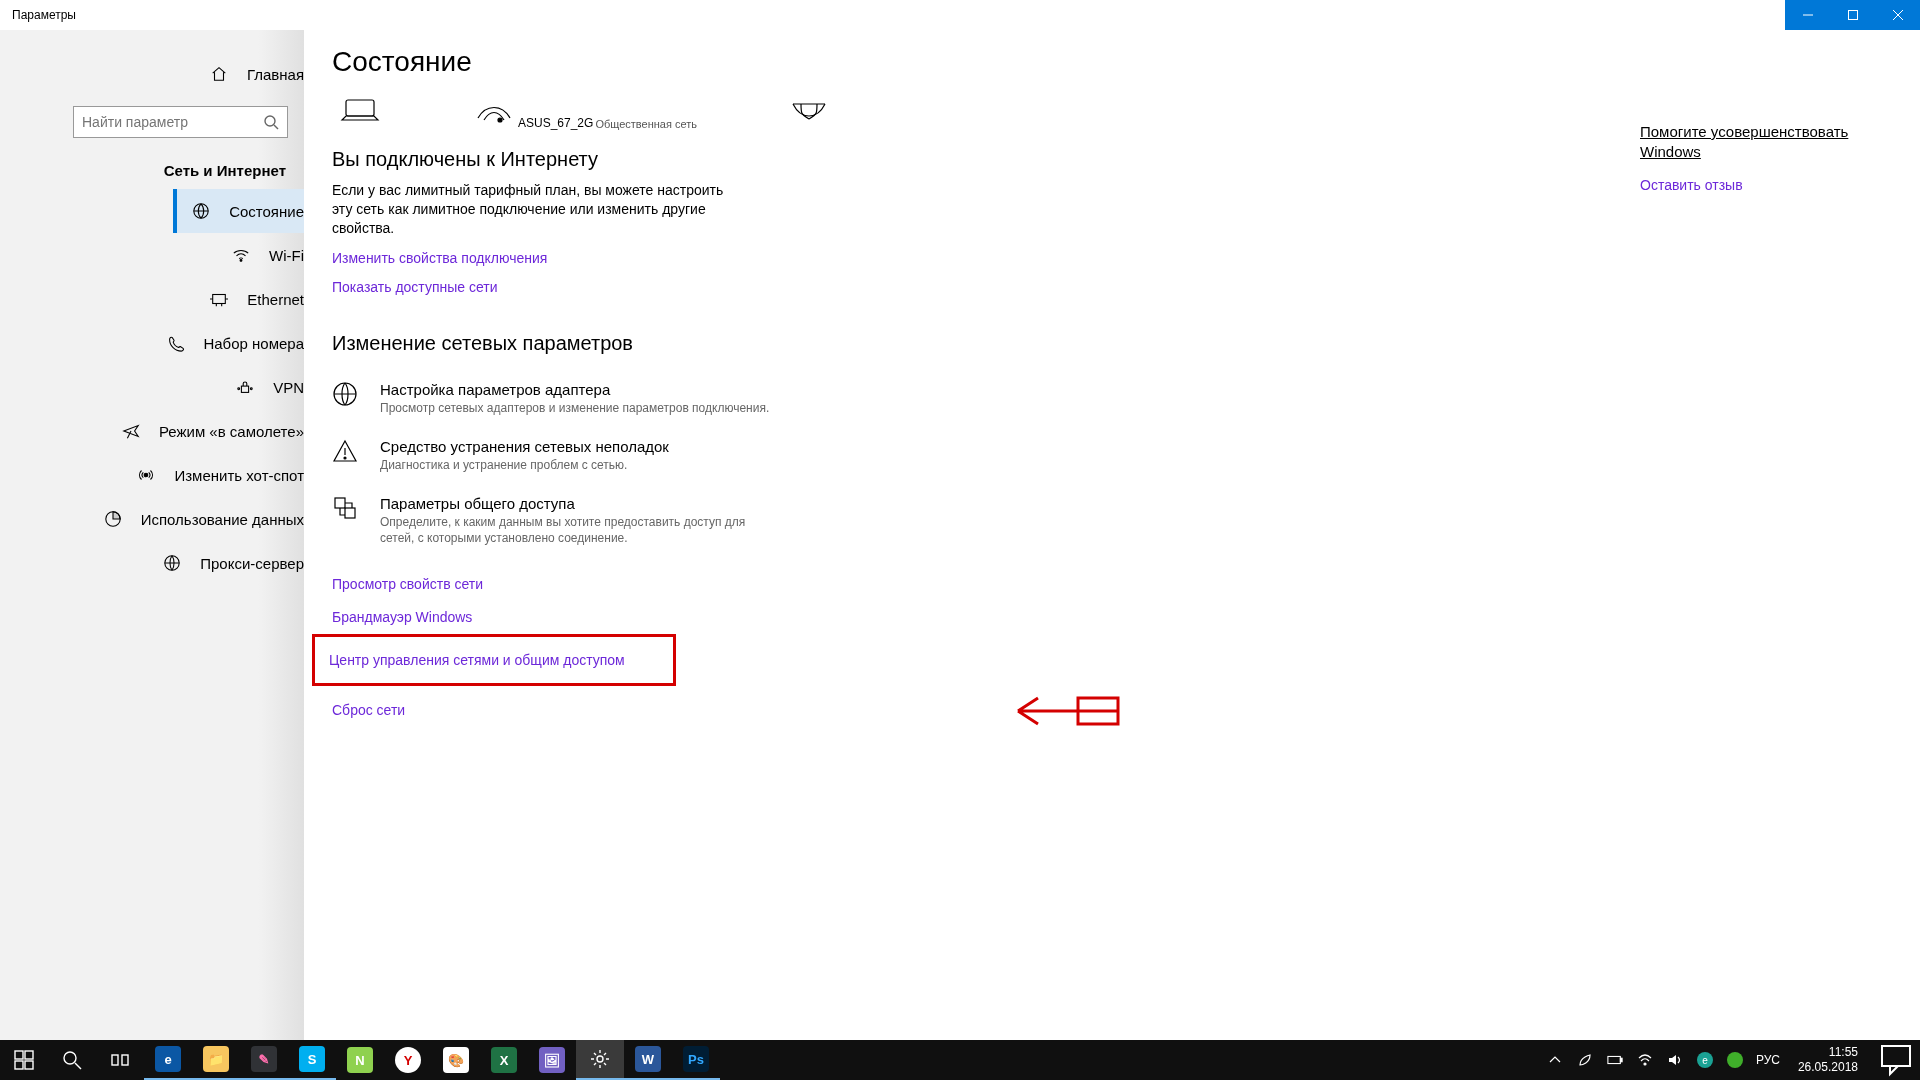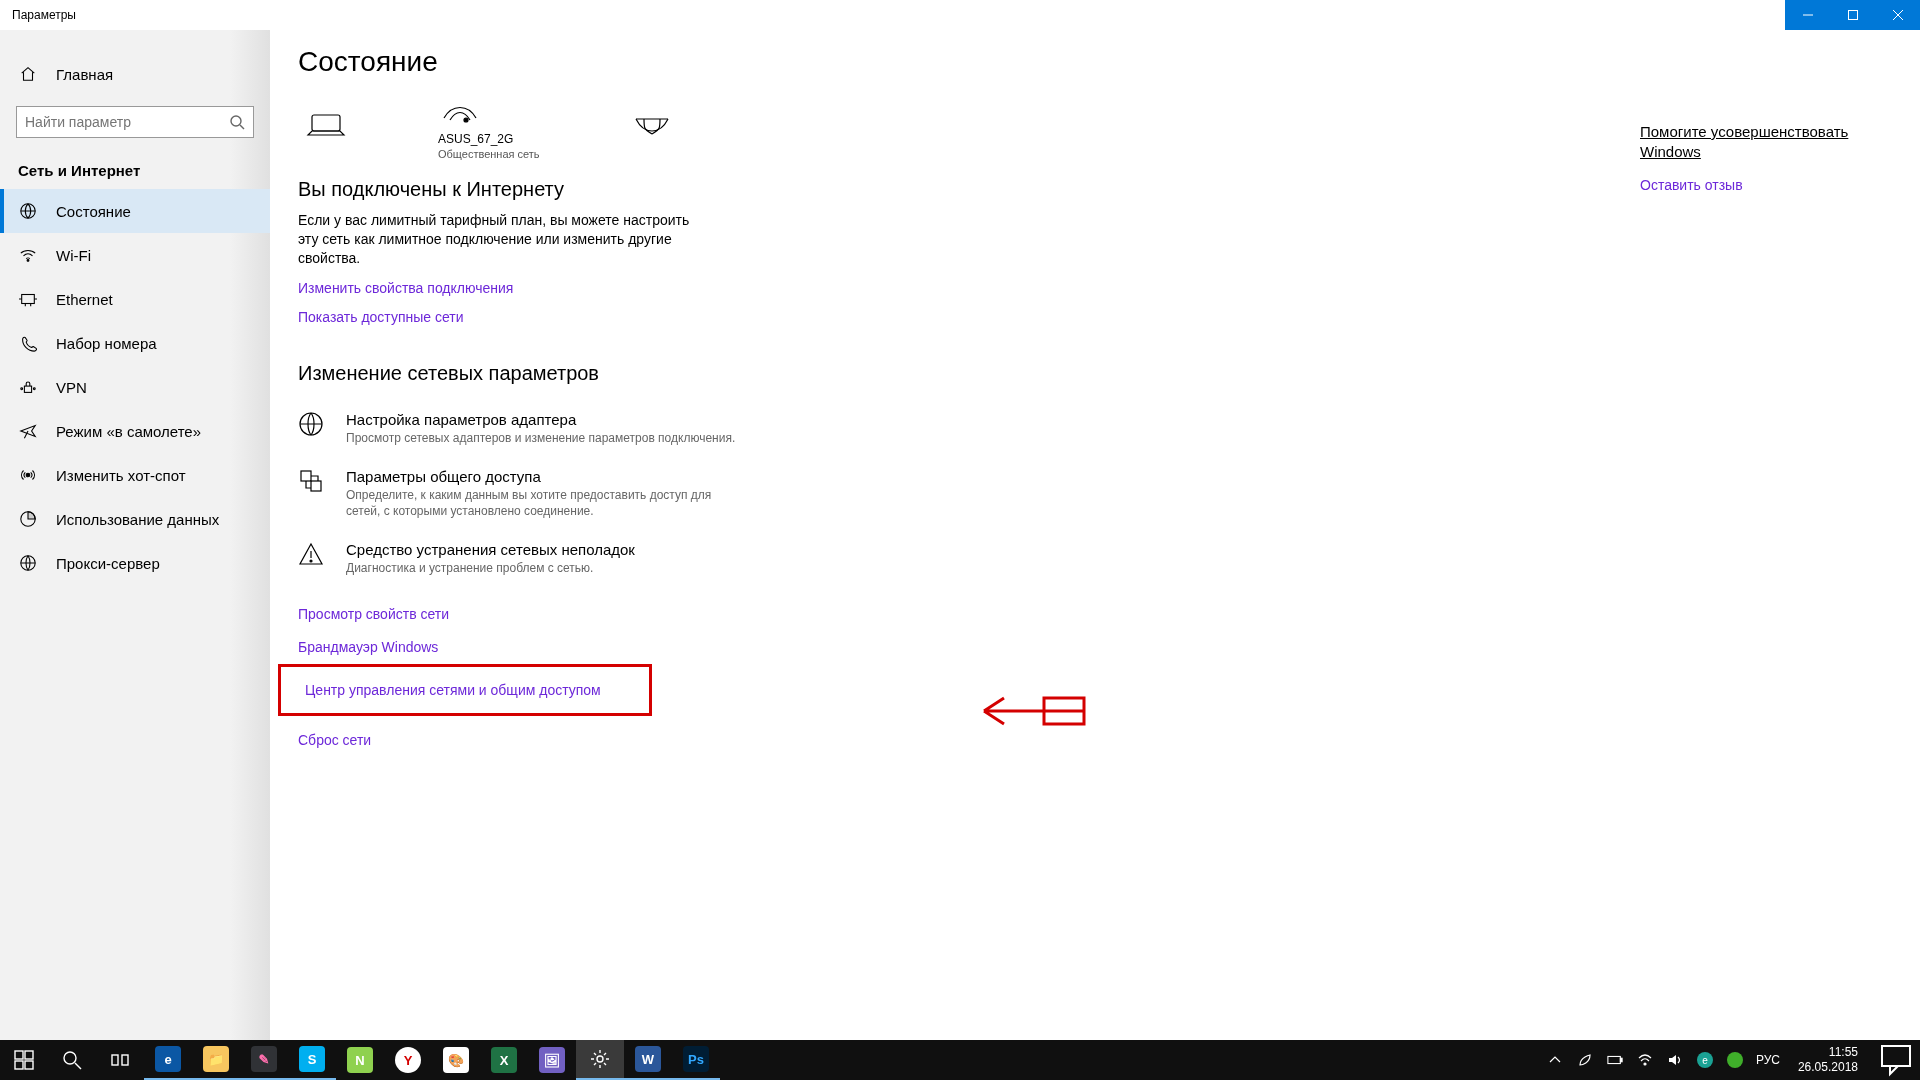--- a/index.html
+++ b/index.html
@@ -8,58 +8,58 @@
 
   
   .titlebar { height: 30px; display: flex; align-items: stretch; background: #fff; }
   .titlebar-title { padding-left: 12px; font-size: 12px; line-height: 30px; color: #000; }
   .titlebar-spacer { flex: 1; }
   .titlebar-btn { width: 45px; display: flex; align-items: center; justify-content: center; background: #0078d7; color: #fff; }
   .titlebar-btn svg { width: 10px; height: 10px; stroke: #fff; stroke-width: 1; fill: none; }
 
   
   .app { flex: 1; display: flex; min-height: 0; }
-  .sidebar { width: 270px; background: linear-gradient(90deg,#f2f2f2 0%,#f2f2f2 85%,#e0e0e0 100%); display: flex; flex-direction: column; padding-top: 22px; }
+  .sidebar { width: 304px; background: linear-gradient(90deg,#f2f2f2 0%,#f2f2f2 85%,#e0e0e0 100%); display: flex; flex-direction: column; padding-top: 22px; align-items: flex-end; }
   .sidebar .row { display: flex; align-items: center; height: 44px; padding-left: 18px; gap: 18px; font-size: 15px; color: #000; }
   .sidebar .row.selected { background: #d9e8f5; position: relative; }
   .sidebar .row.selected::before { content: ""; position: absolute; left: 0; top: 0; bottom: 0; width: 4px; background: #0078d7; }
   .sidebar .icon { width: 20px; height: 20px; display: flex; align-items: center; justify-content: center; color: #000; }
   .sidebar .icon svg { width: 18px; height: 18px; stroke: #000; fill: none; stroke-width: 1.2; }
   .sidebar .category { padding: 14px 18px 10px; font-size: 15px; font-weight: 600; color: #000; }
 
   .searchbox { margin: 10px 16px 10px 16px; height: 32px; border: 1px solid #999; background: #fff; display: flex; align-items: center; padding: 0 8px; }
   .searchbox input { flex: 1; border: none; outline: none; font-size: 14px; background: transparent; }
   .searchbox .sicon { width: 16px; height: 16px; }
   .searchbox .sicon svg { width: 16px; height: 16px; stroke: #666; fill: none; stroke-width: 1.4; }
 
   .content { flex: 1; background: #fff; padding: 16px 28px 0 28px; position: relative; overflow: hidden; }
   .content h1 { font-size: 28px; font-weight: 400; margin-bottom: 20px; }
   .content-inner { max-width: 770px; }
 
   .netdiagram { display: flex; align-items: center; gap: 90px; margin-bottom: 18px; margin-left: 6px; }
-  .netdiagram .dev { display: flex; flex-direction: column; align-items: flex-start; gap: 2px; }
+  .netdiagram .dev { display: flex; flex-direction: row; align-items: flex-end; gap: 2px; }
   .netdiagram .dev .dicon svg { width: 44px; height: 28px; stroke: #000; fill: none; stroke-width: 1.2; }
   .netdiagram .ssid { font-size: 12px; }
   .netdiagram .nettype { font-size: 11px; color: #555; }
 
   .content h2 { font-size: 20px; font-weight: 400; margin-top: 4px; margin-bottom: 10px; }
   .content p.body { font-size: 14px; max-width: 395px; line-height: 1.35; }
   a.link { color: #6d28d9; text-decoration: none; font-size: 14px; display: inline-block; margin-top: 12px; }
 
   .subhead { font-size: 20px; font-weight: 400; margin-top: 36px; margin-bottom: 18px; }
 
   .optrow { display: flex; gap: 18px; padding: 8px 0 14px; align-items: flex-start; max-width: 450px; }
   .optrow .oicon { width: 30px; flex-shrink: 0; }
   .optrow .oicon svg { width: 26px; height: 26px; stroke: #000; fill: none; stroke-width: 1.2; }
   .optrow .otext .otitle { font-size: 15px; }
   .optrow .otext .odesc { font-size: 12px; color: #666; margin-top: 2px; line-height: 1.35; }
 
   .linklist a.link { margin-top: 16px; }
 
-  .redbox { border: 3px solid #d40000; display: inline-block; padding: 14px 48px 14px 24px; margin-top: 8px; margin-left: -20px; text-align: center; }
+  .redbox { border: 3px solid #d40000; display: inline-block; padding: 14px 48px 14px 14px; margin-top: 8px; margin-left: -20px; text-align: center; }
   .redbox a.link { margin-top: 0; }
 
   .arrow { position: absolute; left: 684px; top: 656px; }
   .arrow svg { width: 140px; height: 50px; }
 
   .rightpane { position: absolute; right: 40px; top: 92px; width: 240px; text-decoration: underline; }
   .rightpane .rtitle { font-size: 15px; font-weight: 400; margin-bottom: 12px; line-height: 1.3; }
   .rightpane a.link { margin-top: 4px; }
 
   
@@ -258,45 +258,45 @@
         </span>
         <div class="otext">
           <div class="otitle">Настройка параметров адаптера</div>
           <div class="odesc">Просмотр сетевых адаптеров и изменение параметров подключения.</div>
         </div>
       </div>
 
       <div class="optrow">
         <span class="oicon">
           <svg viewBox="0 0 26 26">
+              <path d="M13 3 L24 23 H2 Z"></path>
+              <path d="M13 10 V17"></path>
+              <circle cx="13" cy="20" r="1" fill="#000"></circle>
+            </svg>
+        </span>
+        <div class="otext">
+          <div class="otitle">Средство устранения сетевых неполадок</div>
+          <div class="odesc">Диагностика и устранение проблем с сетью.</div>
+        </div>
+      </div>
+
+      <div class="optrow">
+        <span class="oicon">
+          <svg viewBox="0 0 26 26">
               <rect x="3" y="3" width="10" height="10"></rect>
               <rect x="13" y="13" width="10" height="10"></rect>
               <path d="M13 8 H20 V13 M8 13 V20 H13"></path>
             </svg>
         </span>
         <div class="otext">
           <div class="otitle">Параметры общего доступа</div>
           <div class="odesc">Определите, к каким данным вы хотите предоставить доступ для сетей, с которыми установлено соединение.</div>
         </div>
       </div>
 
-      <div class="optrow">
-        <span class="oicon">
-          <svg viewBox="0 0 26 26">
-              <path d="M13 3 L24 23 H2 Z"></path>
-              <path d="M13 10 V17"></path>
-              <circle cx="13" cy="20" r="1" fill="#000"></circle>
-            </svg>
-        </span>
-        <div class="otext">
-          <div class="otitle">Средство устранения сетевых неполадок</div>
-          <div class="odesc">Диагностика и устранение проблем с сетью.</div>
-        </div>
-      </div>
-
       <div class="linklist">
         <div><a class="link" href="#">Просмотр свойств сети</a></div>
         <div><a class="link" href="#">Брандмауэр Windows</a></div>
         <div class="redbox">
           <a class="link" href="#">Центр управления сетями и общим доступом</a>
         </div>
         <div><a class="link" href="#">Сброс сети</a></div>
       </div>
     </div>
 

